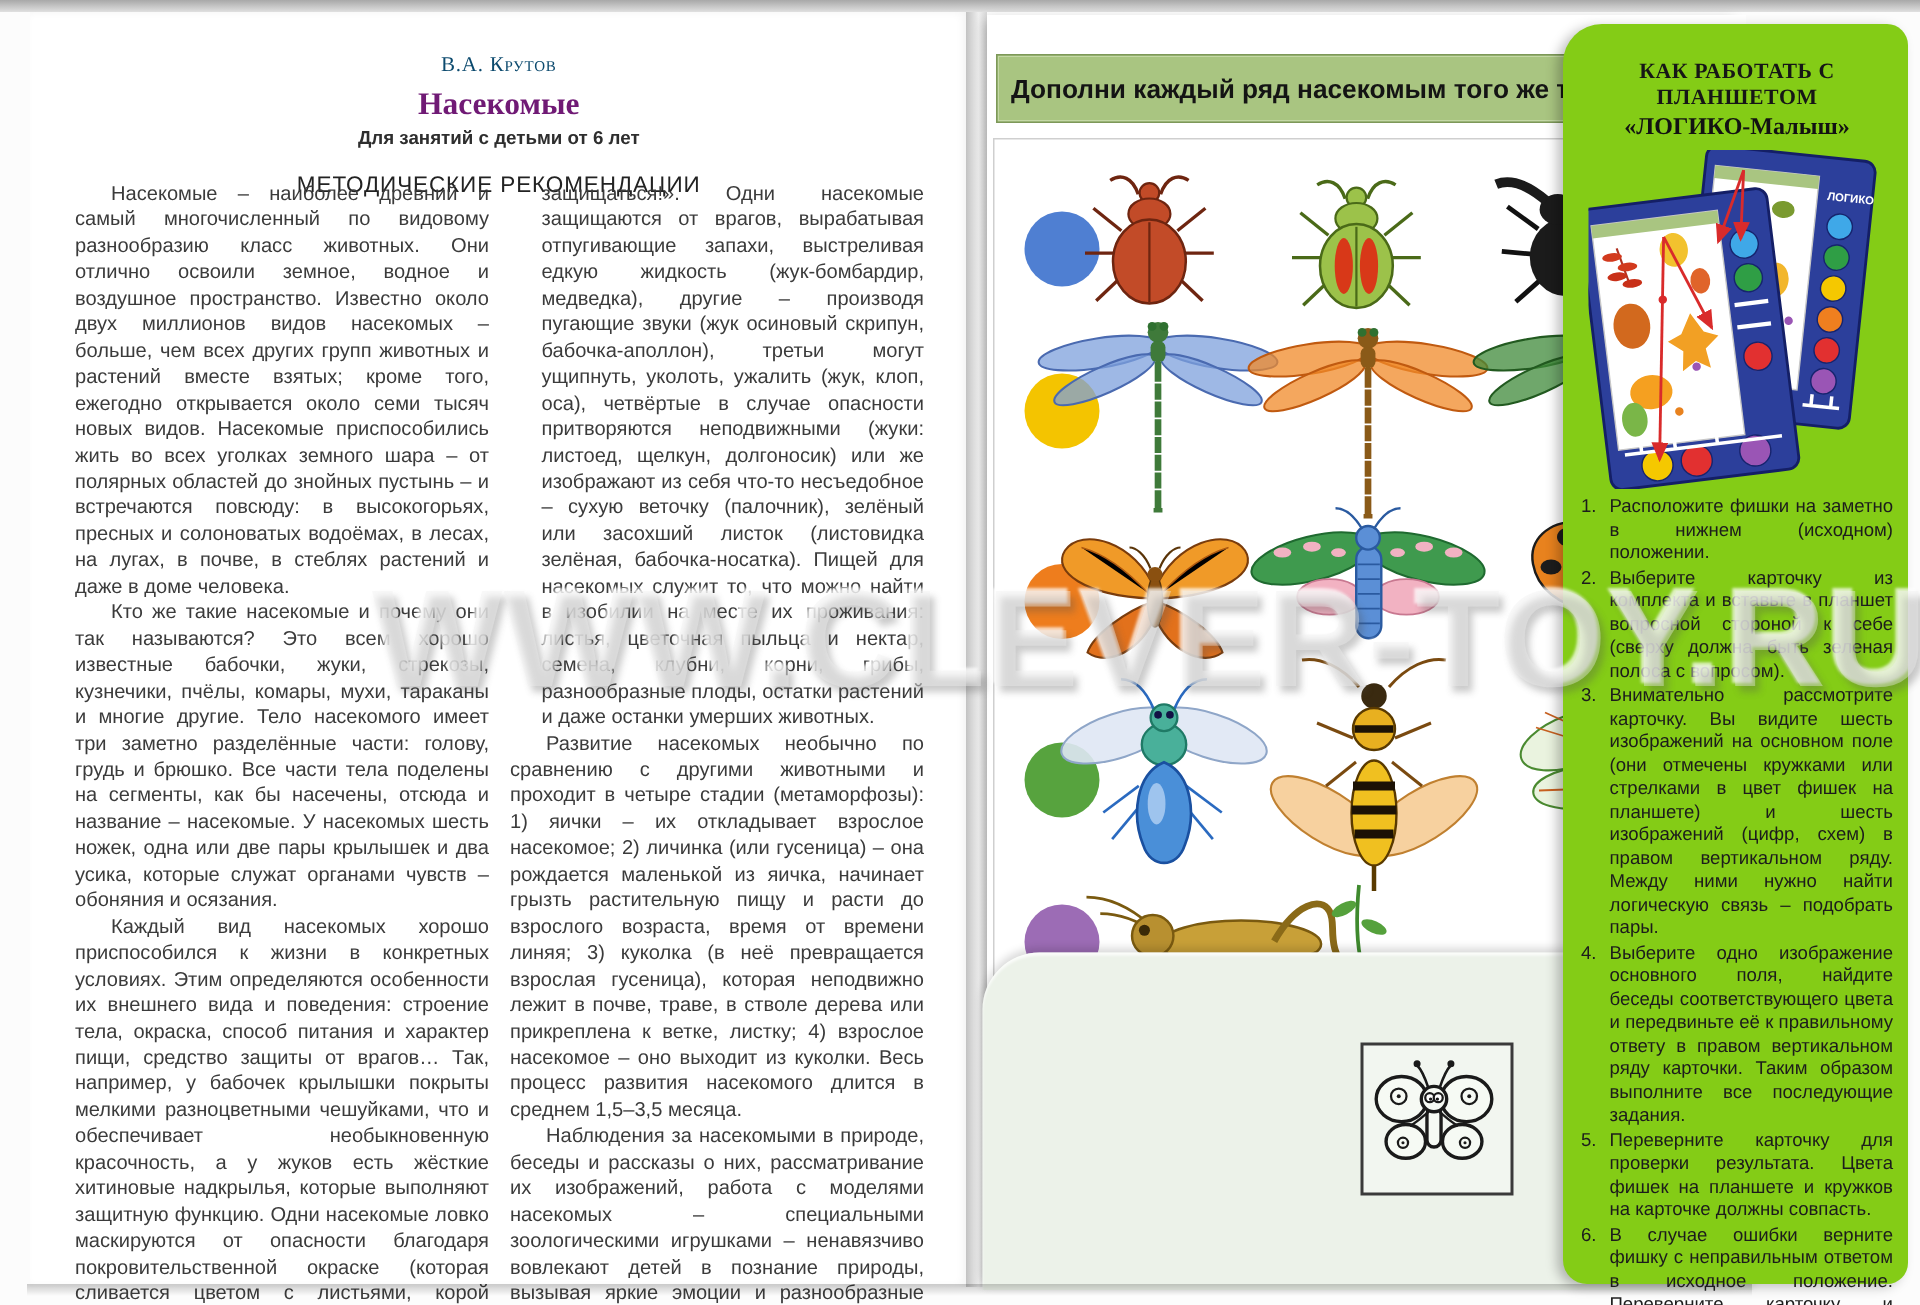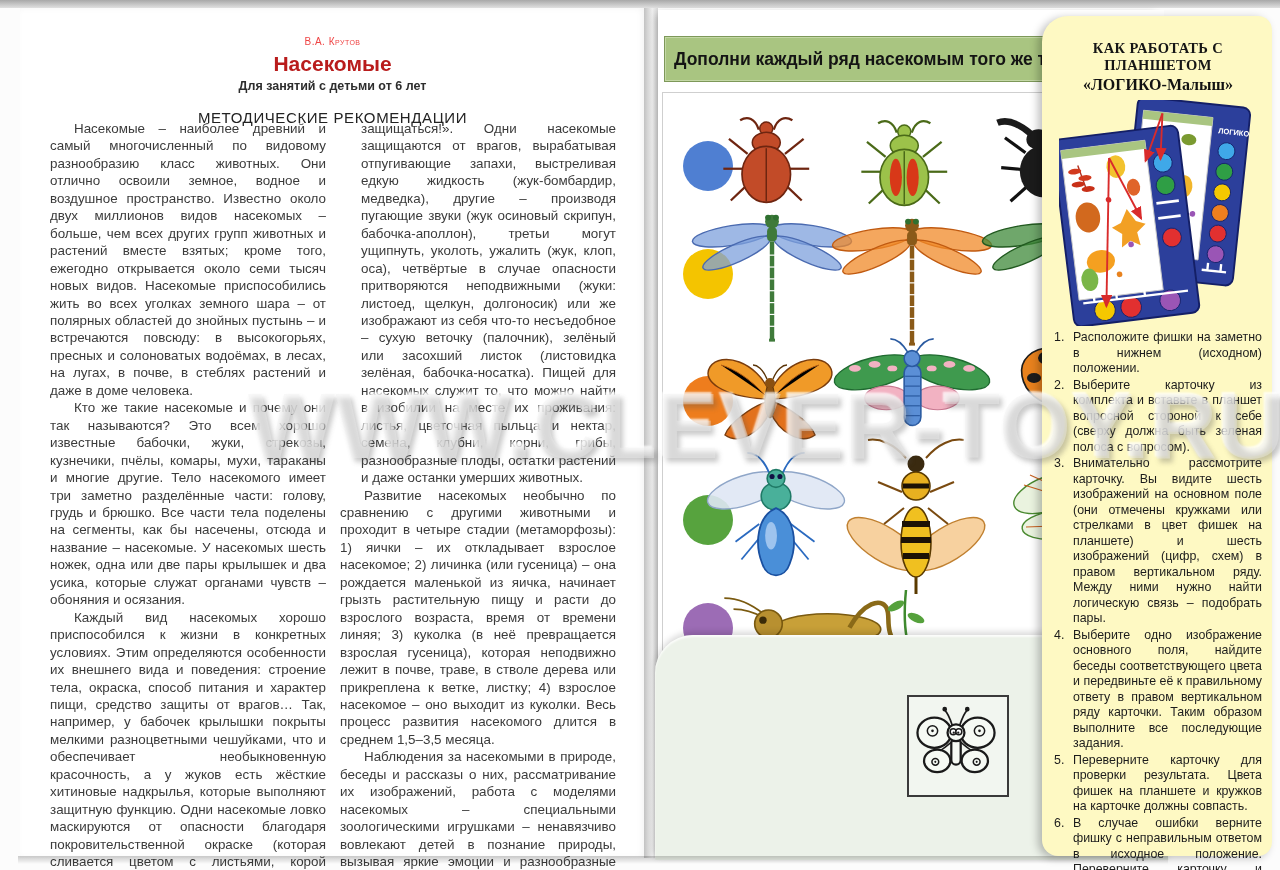--- a/index.html
+++ b/index.html
@@ -7,22 +7,22 @@
          font-family:"Liberation Sans",sans-serif;}
   .top-edge{position:absolute;left:0;top:0;width:100%;height:8px;
             background:linear-gradient(#a8a8a8,#e0e0e0);z-index:1;}
   .bottom-shadow{position:absolute;left:18px;top:856px;width:1150px;height:8px;
             background:linear-gradient(rgba(0,0,0,.20),rgba(0,0,0,0));z-index:6;}
 
   
   .left-page{position:absolute;left:20px;top:8px;width:625px;height:850px;background:#ffffff;
              box-shadow:inset -3px 0 6px rgba(0,0,0,.05);z-index:2;color:#3b3b3b;}
   .lp-head{ text-align:center;margin-top:28px;}
-  .author{font-size:10px;font-variant:small-caps;letter-spacing:.5px;color:#ef4444;}
-  .booklet-title{font-size:21px;font-weight:bold;color:#b91c1c;margin-top:5px;}
+  .author{font-size:14px;font-variant:small-caps;letter-spacing:.5px;color:#0c4a6e;font-family:Liberation Serif, serif;}
+  .booklet-title{font-size:21px;font-weight:bold;color:#701a75;margin-top:5px;font-family:Liberation Serif, serif;}
   .booklet-subtitle{font-size:12.5px;font-weight:bold;margin-top:3px;color:#2e2e2e;}
   .section-heading{font-size:15px;letter-spacing:.6px;margin-top:16px;color:#222;}
   .columns{position:absolute;left:30px;top:112px;width:566px;display:flex;gap:14px;}
   .col{width:296px;font-size:13.4px;line-height:17.45px;text-align:justify;}
   .col p{margin:0;text-indent:24px;}
   .col p.noindent{text-indent:0;margin-left:21px;}
 
   
   .spine{position:absolute;left:644px;top:8px;width:14px;height:850px;z-index:2;
          background:linear-gradient(90deg,#c2c2c2,#efefef 60%,#d8d8d8);}
@@ -40,21 +40,21 @@
   .insect{position:absolute;}
 
   
   .envelope{position:absolute;left:655px;top:635px;width:514px;height:225px;background:#ecf2e9;
             border-radius:38px 10px 0 0;z-index:5;
             box-shadow:0 -3px 6px rgba(0,0,0,.15), inset 0 2px 2px rgba(255,255,255,.8);}
   .stamp-box{position:absolute;left:252px;top:60px;width:98px;height:98px;border:2px solid #3a3a3a;
              background:#f2f6f0;}
 
   
-  .panel{position:absolute;left:1042px;top:16px;width:230px;height:840px;background:#fef9c3;
+  .panel{position:absolute;left:1042px;top:16px;width:230px;height:840px;background:#84cc16;
          border-radius:26px 14px 14px 16px;z-index:8;
          box-shadow:-4px 2px 8px rgba(0,0,0,.25);box-sizing:border-box;padding:16px 10px 10px 12px;}
   .panel-title1{font-family:"Liberation Serif",serif;font-size:14.5px;font-weight:bold;
                 text-align:center;letter-spacing:.4px;color:#161616;margin-top:8px;}
   .panel-title2{font-family:"Liberation Serif",serif;font-size:16px;font-weight:bold;
                 text-align:center;color:#121212;margin-top:2px;}
   .panel-illu{display:block;margin:6px auto 4px auto;}
   .steps{margin-top:2px;}
   .step{display:flex;font-size:12.4px;line-height:15.5px;color:#1c1c1c;margin-bottom:1px;}
   .step-num{width:19px;flex:none;text-align:left;}

